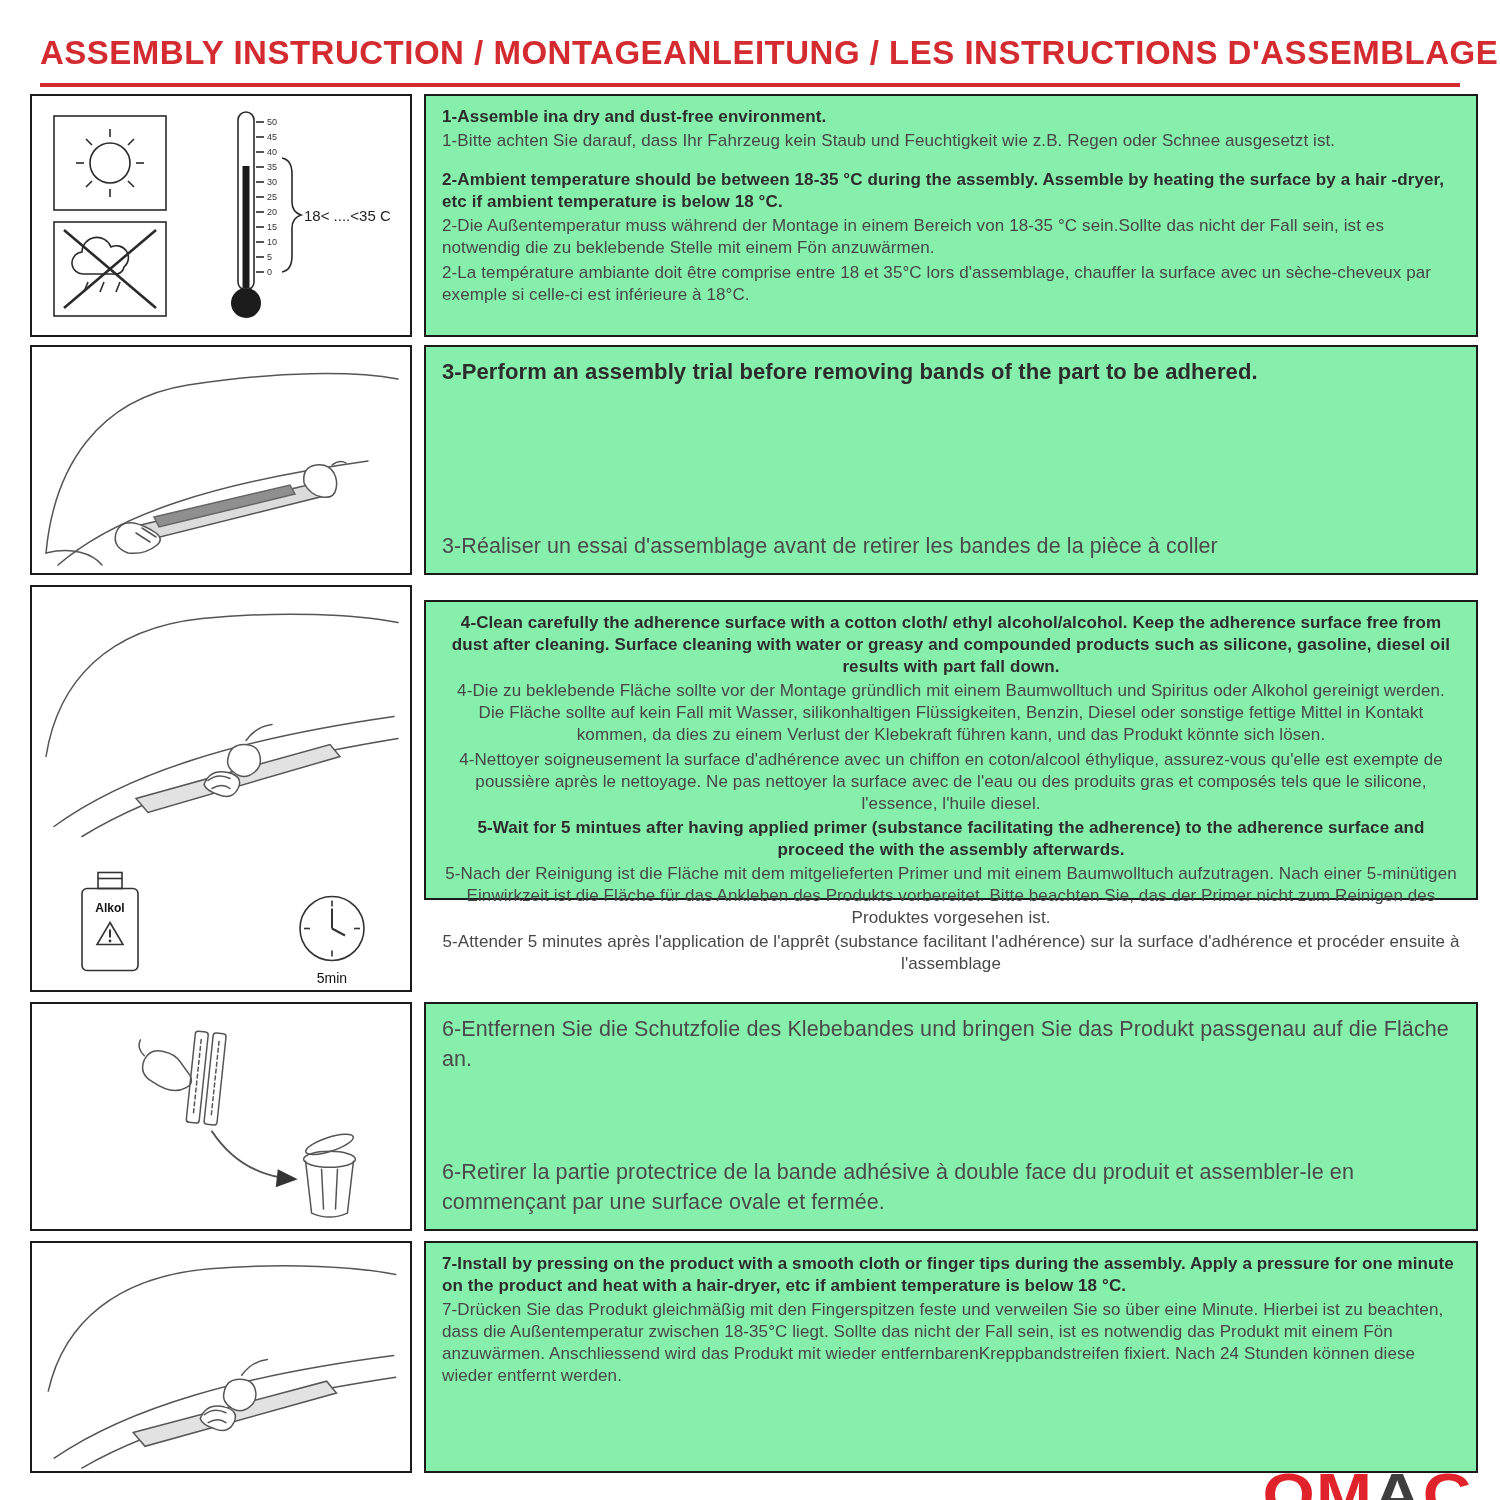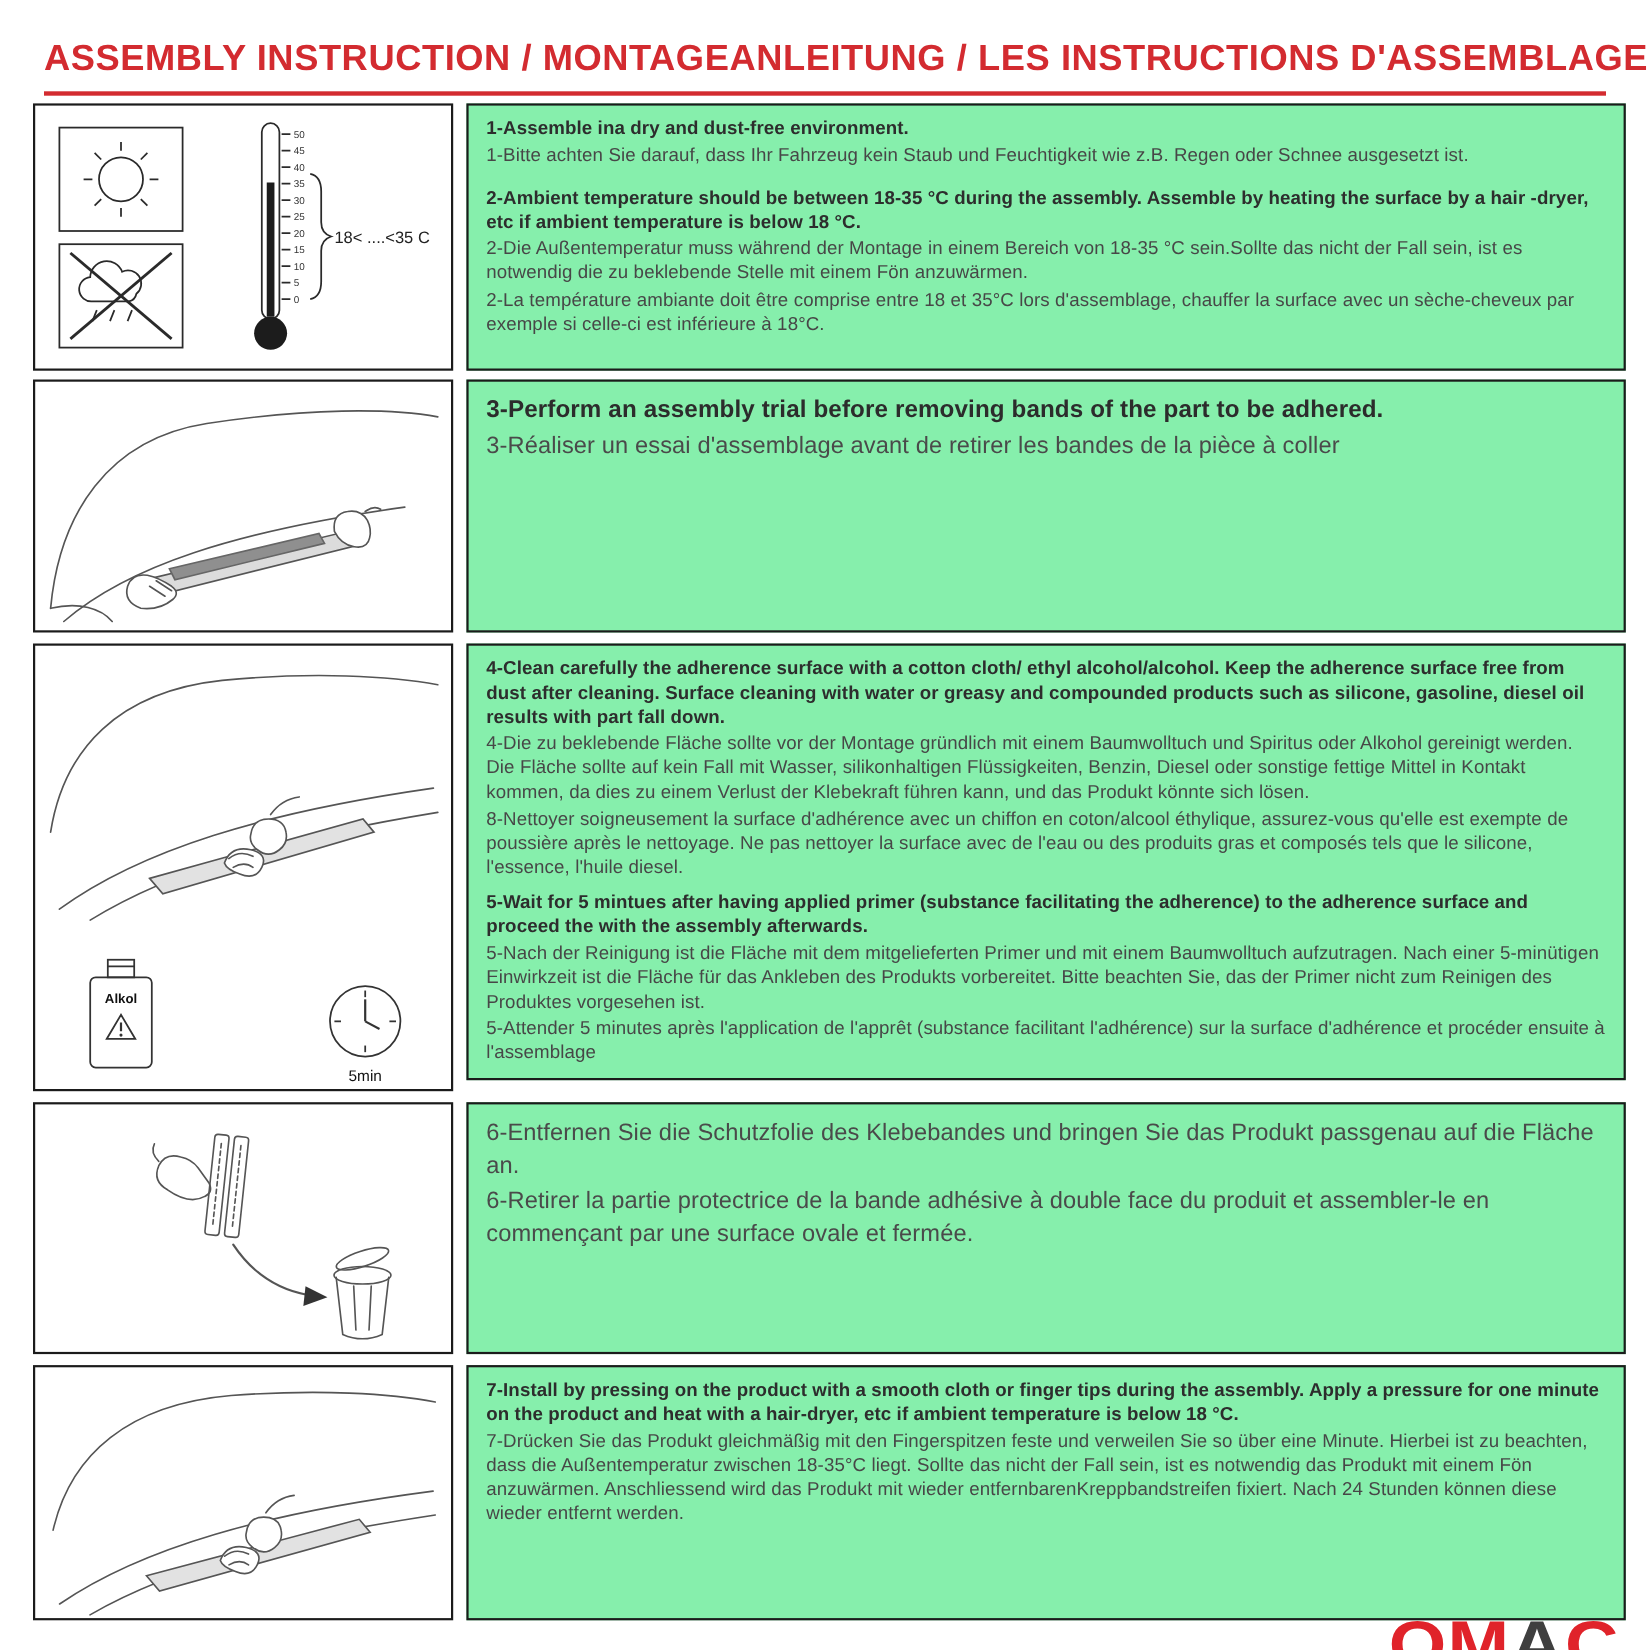--- a/index.html
+++ b/index.html
@@ -12,21 +12,21 @@
     font-size:33px;font-weight:800;letter-spacing:.5px;color:#d32b30;white-space:nowrap;
   }
   .title-rule{position:absolute;left:40px;width:1420px;top:57px;height:4px;background:#d32b30;}
   .illus-box{
     position:absolute;left:30px;width:382px;border:2px solid #1b1b1b;background:#fff;box-sizing:border-box;
   }
   .text-box{
     position:absolute;left:424px;width:1054px;border:2px solid #1b1b1b;background:#86efac;box-sizing:border-box;
     padding:10px 16px;display:flex;flex-direction:column;
   }
-  .text-box.center{justify-content:flex-start;}
+  .text-box.center{justify-content:space-between;}
   .p{margin:0 0 2px 0;font-size:17px;line-height:1.3;color:#474747;letter-spacing:.1px;}
   .p.bold{font-weight:bold;color:#2d2d2d;}
   .gap{height:15px;}
   .big .p{font-size:21.5px;line-height:1.4;color:#4a4a4a;}
   .big .p.bold{font-size:22px;color:#2c2c2c;}
   svg{display:block;width:100%;height:100%;}
   svg text{font-family:"Liberation Sans",sans-serif;}
   .logo{
     position:absolute;right:28px;top:1434px;font-size:60px;font-weight:900;letter-spacing:1px;
     transform:scaleX(1.12);transform-origin:right center;white-space:nowrap;
@@ -167,24 +167,24 @@
           <line x1="300" y1="368" x2="300" y2="362"></line>
             <line x1="272" y1="340" x2="278" y2="340"></line>
           <line x1="300" y1="340" x2="300" y2="320" stroke-width="2"></line>
           <line x1="300" y1="340" x2="313" y2="347" stroke-width="2"></line>
         </g>
       </g>
       <text x="78" y="323" font-size="12" font-weight="bold" fill="#111" text-anchor="middle">Alkol</text>
       <text x="300" y="394" font-size="14" fill="#111" text-anchor="middle">5min</text>
     </svg>
   </div>
-  <div class="text-box" style="top:559px;height:397px;">
+  <div class="text-box" style="top:574px;height:300px;text-align:center;">
     <p class="p bold">4-Clean carefully the adherence surface with a cotton cloth/ ethyl alcohol/alcohol. Keep the adherence surface free from dust after cleaning. Surface cleaning with water or greasy and compounded products such as silicone, gasoline, diesel oil results with part fall down.</p>
     <p class="p">4-Die zu beklebende Fläche sollte vor der Montage gründlich mit einem Baumwolltuch und Spiritus oder Alkohol gereinigt werden. Die Fläche sollte auf kein Fall mit Wasser, silikonhaltigen Flüssigkeiten, Benzin, Diesel oder sonstige fettige Mittel in Kontakt kommen, da dies zu einem Verlust der Klebekraft führen kann, und das Produkt könnte sich lösen.</p>
-    <p class="p">8-Nettoyer soigneusement la surface d'adhérence avec un chiffon en coton/alcool éthylique, assurez-vous qu'elle est exempte de poussière après le nettoyage. Ne pas nettoyer la surface avec de l'eau ou des produits gras et composés tels que le silicone, l'essence, l'huile diesel.</p>
+    <p class="p">4-Nettoyer soigneusement la surface d'adhérence avec un chiffon en coton/alcool éthylique, assurez-vous qu'elle est exempte de poussière après le nettoyage. Ne pas nettoyer la surface avec de l'eau ou des produits gras et composés tels que le silicone, l'essence, l'huile diesel.</p>
     <div class="gap"></div>
     <p class="p bold">5-Wait for 5 mintues after having applied primer (substance facilitating the adherence) to the adherence surface and proceed the with the assembly afterwards.</p>
     <p class="p">5-Nach der Reinigung ist die Fläche mit dem mitgelieferten Primer und mit einem Baumwolltuch aufzutragen. Nach einer 5-minütigen Einwirkzeit ist die Fläche für das Ankleben des Produkts vorbereitet. Bitte beachten Sie, das der Primer nicht zum Reinigen des Produktes vorgesehen ist.</p>
     <p class="p">5-Attender 5 minutes après l'application de l'apprêt (substance facilitant l'adhérence) sur la surface d'adhérence et procéder ensuite à l'assemblage</p>
   </div>
 
   <div class="illus-box" style="top:976px;height:229px;">
     <svg viewBox="0 0 378 226">
       <g fill="none" stroke="#555" stroke-width="1.5" stroke-linecap="round">
         <g>

